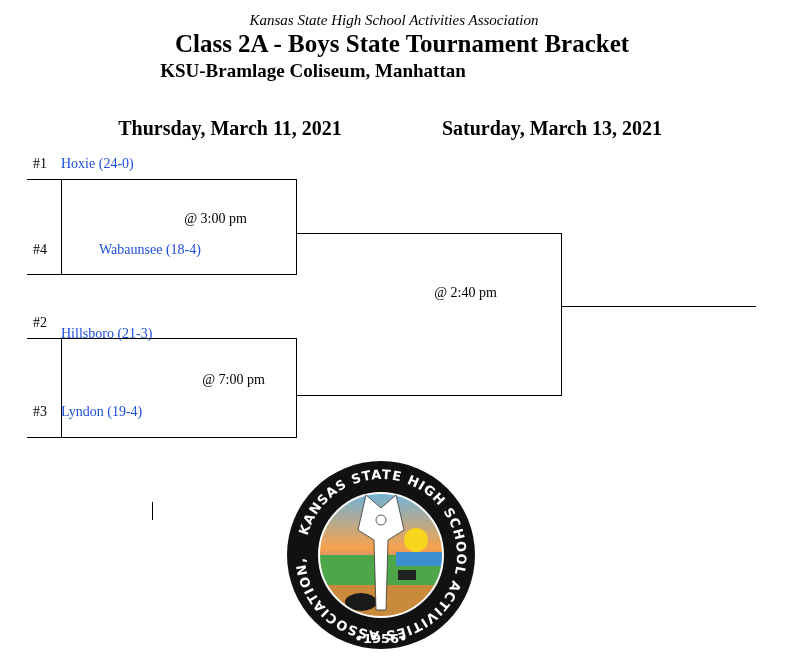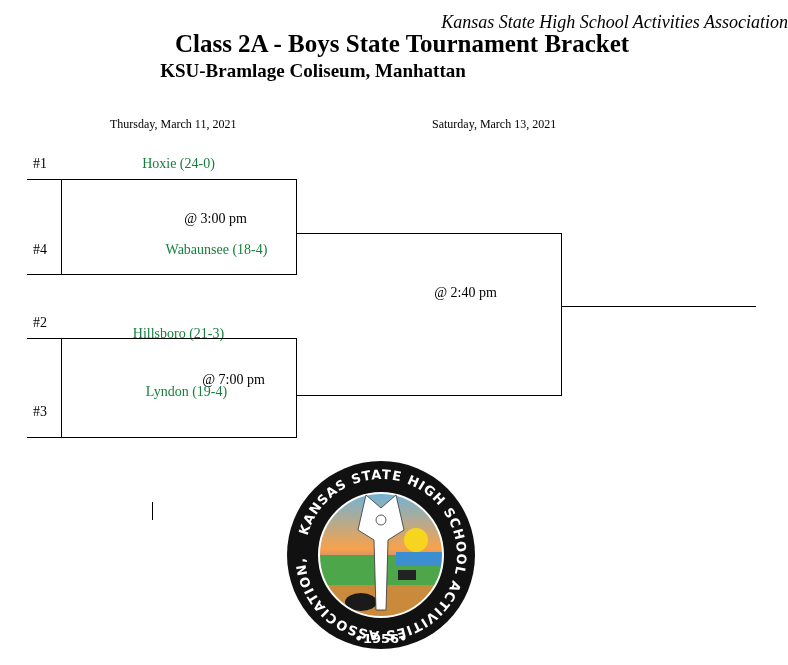--- a/index.html
+++ b/index.html
@@ -1,23 +1,23 @@
 <!DOCTYPE html>
 <html><head>
 <meta charset="utf-8">
 <style>
   html, body { margin:0; padding:0; background:#ffffff; }
   body { width:788px; height:665px; position:relative; overflow:hidden; font-family:"Liberation Serif","DejaVu Serif",serif; color:#000; }
   .abs { position:absolute; }
-  .org { top:12px; left:0; width:788px; text-align:right; font-size:18px; font-style:italic; }
+  .org { top:12px; left:0; width:788px; text-align:center; font-size:15px; font-style:italic; }
   .title { top:30px; left:8px; width:788px; text-align:center; font-size:25px; font-weight:bold; }
   .subtitle { top:60px; left:0; width:626px; text-align:center; font-size:19px; font-weight:bold; }
-  .day { font-size:12px; font-weight:normal; text-align:left; }
+  .day { font-size:20px; font-weight:bold; text-align:center; }
   .seed { font-size:14px; }
-  .team { font-size:14px; color:#15803d; text-align:center; width:235px; }
+  .team { font-size:14px; color:#1d4ed8; text-align:left; width:235px; }
   .time { font-size:14px; text-align:center; width:235px;margin-left:37px; }
   .hl { position:absolute; height:1px; background:#000; }
   .vl { position:absolute; width:1px; background:#000; }
   .logo { left:286px; top:460px; width:190px; height:190px; }
 </style>
 </head>
 <body>
 
 <div class="abs org">Kansas State High School Activities Association</div>
 <div class="abs title">Class 2A - Boys State Tournament Bracket</div>
@@ -39,21 +39,21 @@
 </div>
 
 <div>
   <span class="abs seed" style="left:33px; top:315px;">#2</span>
   <span class="abs team" style="left:61px; top:315px;margin-top:11px;">Hillsboro (21-3)</span>
   <div class="hl" style="left:27px; top:338px; width:270px;"></div>
   <div class="vl" style="left:61px; top:338px; height:100px;"></div>
   <div class="vl" style="left:296px; top:338px; height:100px;"></div>
   <span class="abs time" style="left:61px; top:372px;padding-left:18px;">@ 7:00 pm</span>
   <span class="abs seed" style="left:33px; top:404px;">#3</span>
-  <span class="abs team" style="left:61px; top:384px;margin-left:8px;">Lyndon (19-4)</span>
+  <span class="abs team" style="left:61px; top:404px;">Lyndon (19-4)</span>
   <div class="hl" style="left:27px; top:437px; width:270px;"></div>
 </div>
 
 <div>
   <div class="hl" style="left:296px; top:233px; width:266px;"></div>
   <div class="hl" style="left:296px; top:395px; width:266px;"></div>
   <div class="vl" style="left:561px; top:233px; height:163px;"></div>
   <span class="abs time" style="left:311px; top:285px;">@ 2:40 pm</span>
   <div class="hl" style="left:561px; top:306px; width:195px;"></div>
 </div>

